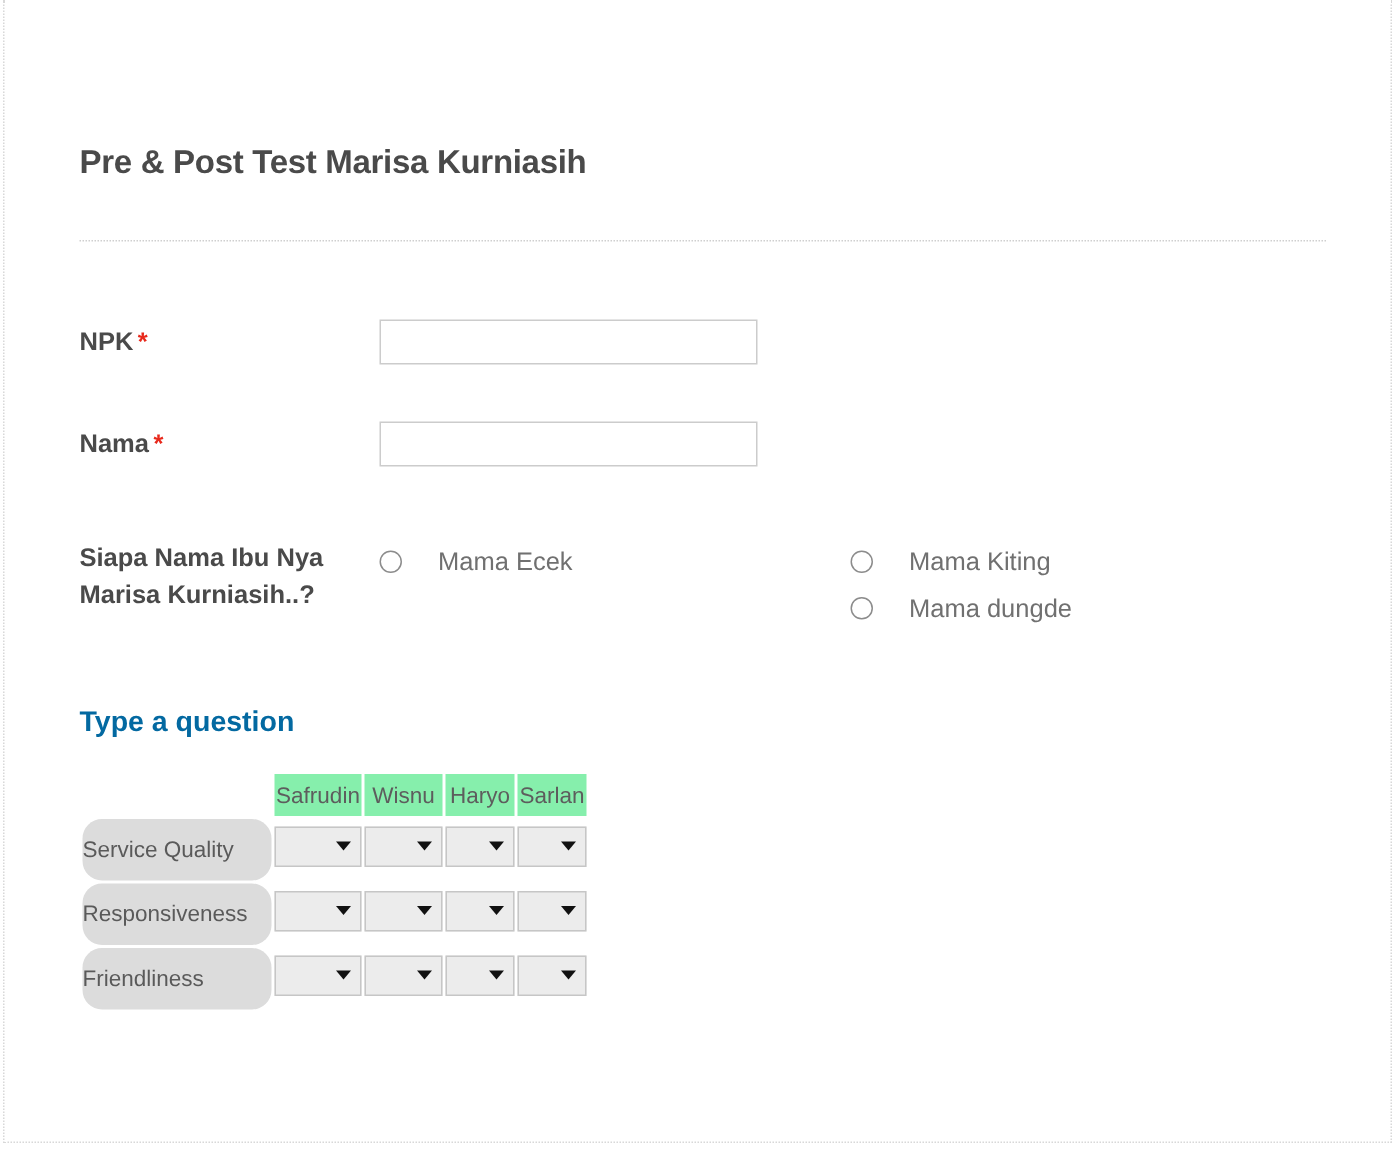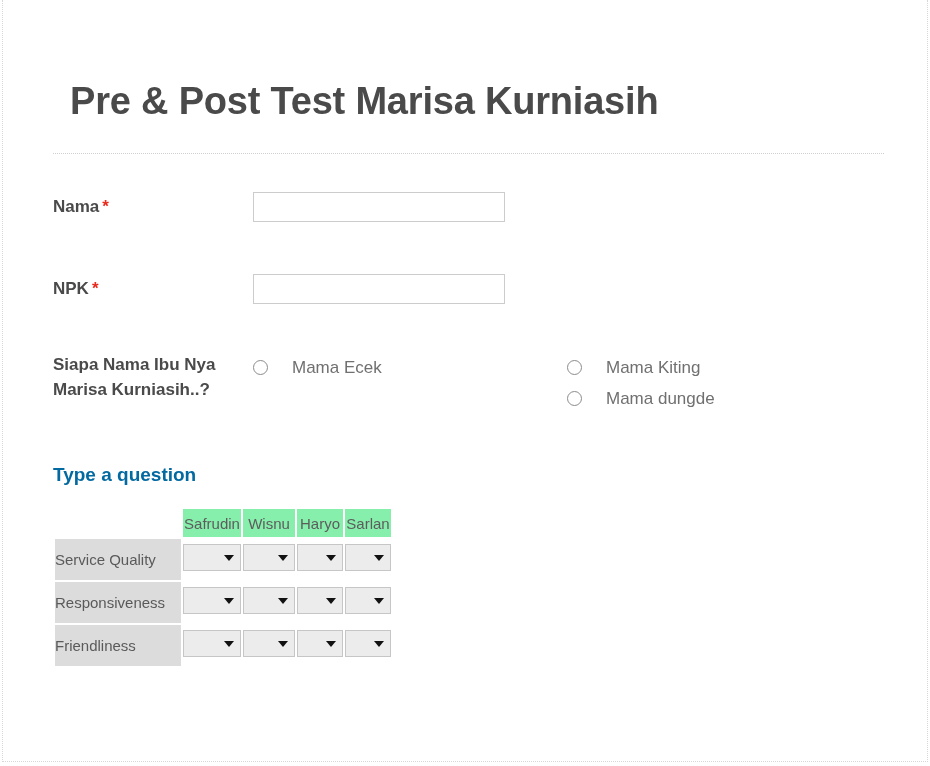--- a/index.html
+++ b/index.html
@@ -27,26 +27,26 @@
   }
   .form-wrap {
     position: absolute;
     left: 50px;
     top: 0;
     width: 832px;
   }
 
   
   .form-title {
-    font-size: 38px;
+    font-size: 22px;
     font-weight: bold;
     color: #4a4a4a;
     letter-spacing: -0.2px;
-    margin: 17px;
-    padding-top: 66px;
+    margin: 0;
+    padding-top: 90px;
     line-height: 36px;
   }
   .title-divider {
     margin-top: 34px;
     border-top: 1px dotted #cfcfcf;
     height: 0;
     width: 831px;
   }
 
   
@@ -153,20 +153,21 @@
     white-space: nowrap;
   }
   td.row-head {
     background: #dcdcdc;
     color: #5a5a5a;
     font-size: 15px;
     text-align: left;
     padding: 0 9px;
     height: 41px;
     white-space: nowrap;
+    border-radius: 13px;
   }
   td.cell {
     background: transparent;
     text-align: center;
     height: 41px;
     padding: 0 4px;
   }
   .mini-select {
     display: inline-block;
     position: relative;
@@ -196,32 +197,32 @@
 </head>
 <body>
 
 <div class="page-frame">
   <div class="form-wrap">
 
     <h1 class="form-title">Pre &amp; Post Test Marisa Kurniasih</h1>
 
     <div class="title-divider"></div>
 
+    <div class="field-row" id="row-npk">
+      <div class="field-label">
+        <span>NPK</span><span class="req-star">*</span>
+      </div>
+      <div class="field-control">
+        <input class="text-input" type="text" placeholder="" style="">
+      </div>
+    </div>
+
     <div class="field-row" id="row-nama">
       <div class="field-label">
         <span>Nama</span><span class="req-star">*</span>
-      </div>
-      <div class="field-control">
-        <input class="text-input" type="text" placeholder="" style="">
-      </div>
-    </div>
-
-    <div class="field-row" id="row-npk">
-      <div class="field-label">
-        <span>NPK</span><span class="req-star">*</span>
       </div>
       <div class="field-control">
         <input class="text-input" type="text" placeholder="" style="">
       </div>
     </div>
 
     <div class="field-row" id="row-ibu">
       <div class="field-label">Siapa Nama Ibu Nya Marisa Kurniasih..?</div>
       <div class="field-control">
         <div class="radio-columns">

